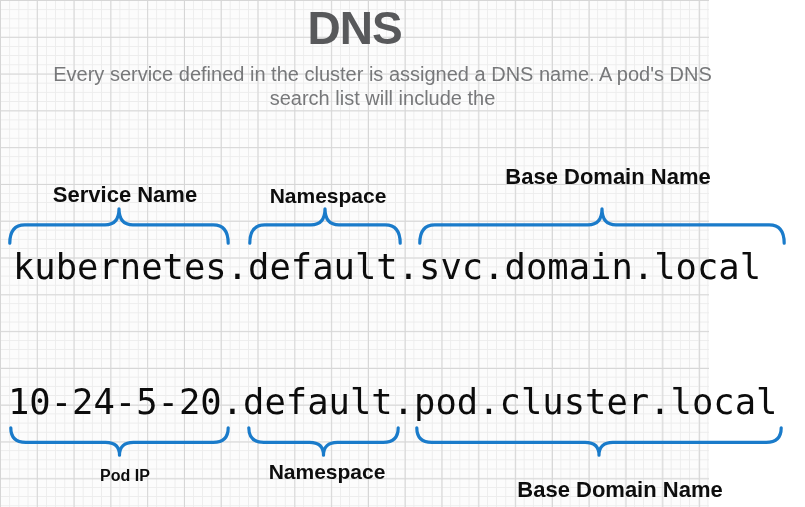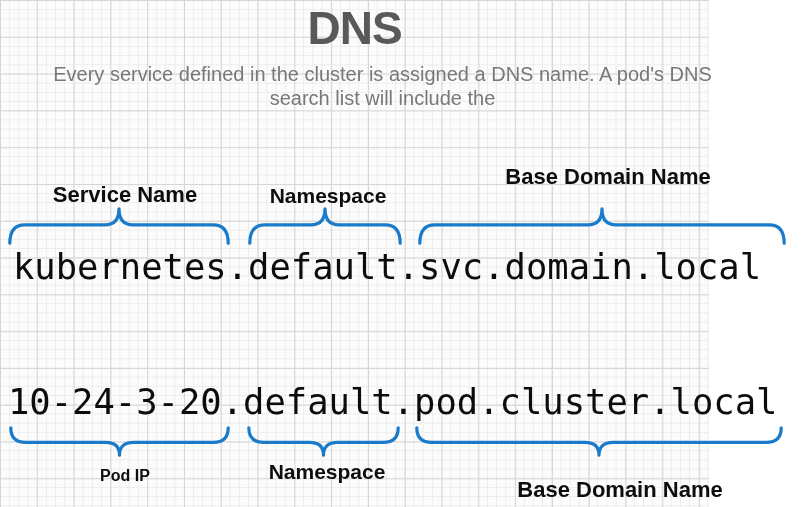--- a/index.html
+++ b/index.html
@@ -90,21 +90,21 @@
     </svg>
   <svg class="brace br1b" width="154" height="38" viewBox="0 0 154 38">
       <path d="M1.8 36.2 Q1.8 17.86 16.8 17.86 L63 17.86 Q77 17.86 77 1.8 Q77 17.86 91 17.86 L137.2 17.86 Q152.2 17.86 152.2 36.2"></path>
     </svg>
   <svg class="brace br1c" width="368" height="38" viewBox="0 0 368 38">
       <path d="M1.8 36.2 Q1.8 17.86 16.8 17.86 L170 17.86 Q184 17.86 184 1.8 Q184 17.86 198 17.86 L351.2 17.86 Q366.2 17.86 366.2 36.2"></path>
     </svg>
 
   <div class="dns-name dns-row1">kubernetes.default.svc.domain.local</div>
 
-  <div class="dns-name dns-row2">10-24-3-20.default.pod.cluster.local</div>
+  <div class="dns-name dns-row2">10-24-5-20.default.pod.cluster.local</div>
 
   <svg class="brace br2a" width="221" height="31" viewBox="0 0 221 31">
       <path d="M1.8 1.8 Q1.8 16.43 16.8 16.43 L96.5 16.43 Q110.5 16.43 110.5 29.2 Q110.5 16.43 124.5 16.43 L204.2 16.43 Q219.2 16.43 219.2 1.8"></path>
     </svg>
   <svg class="brace br2b" width="153" height="31" viewBox="0 0 153 31">
       <path d="M1.8 1.8 Q1.8 16.43 16.8 16.43 L62.5 16.43 Q76.5 16.43 76.5 29.2 Q76.5 16.43 90.5 16.43 L136.2 16.43 Q151.2 16.43 151.2 1.8"></path>
     </svg>
   <svg class="brace br2c" width="368" height="31" viewBox="0 0 368 31">
       <path d="M1.8 1.8 Q1.8 16.43 16.8 16.43 L170 16.43 Q184 16.43 184 29.2 Q184 16.43 198 16.43 L351.2 16.43 Q366.2 16.43 366.2 1.8"></path>
     </svg>

